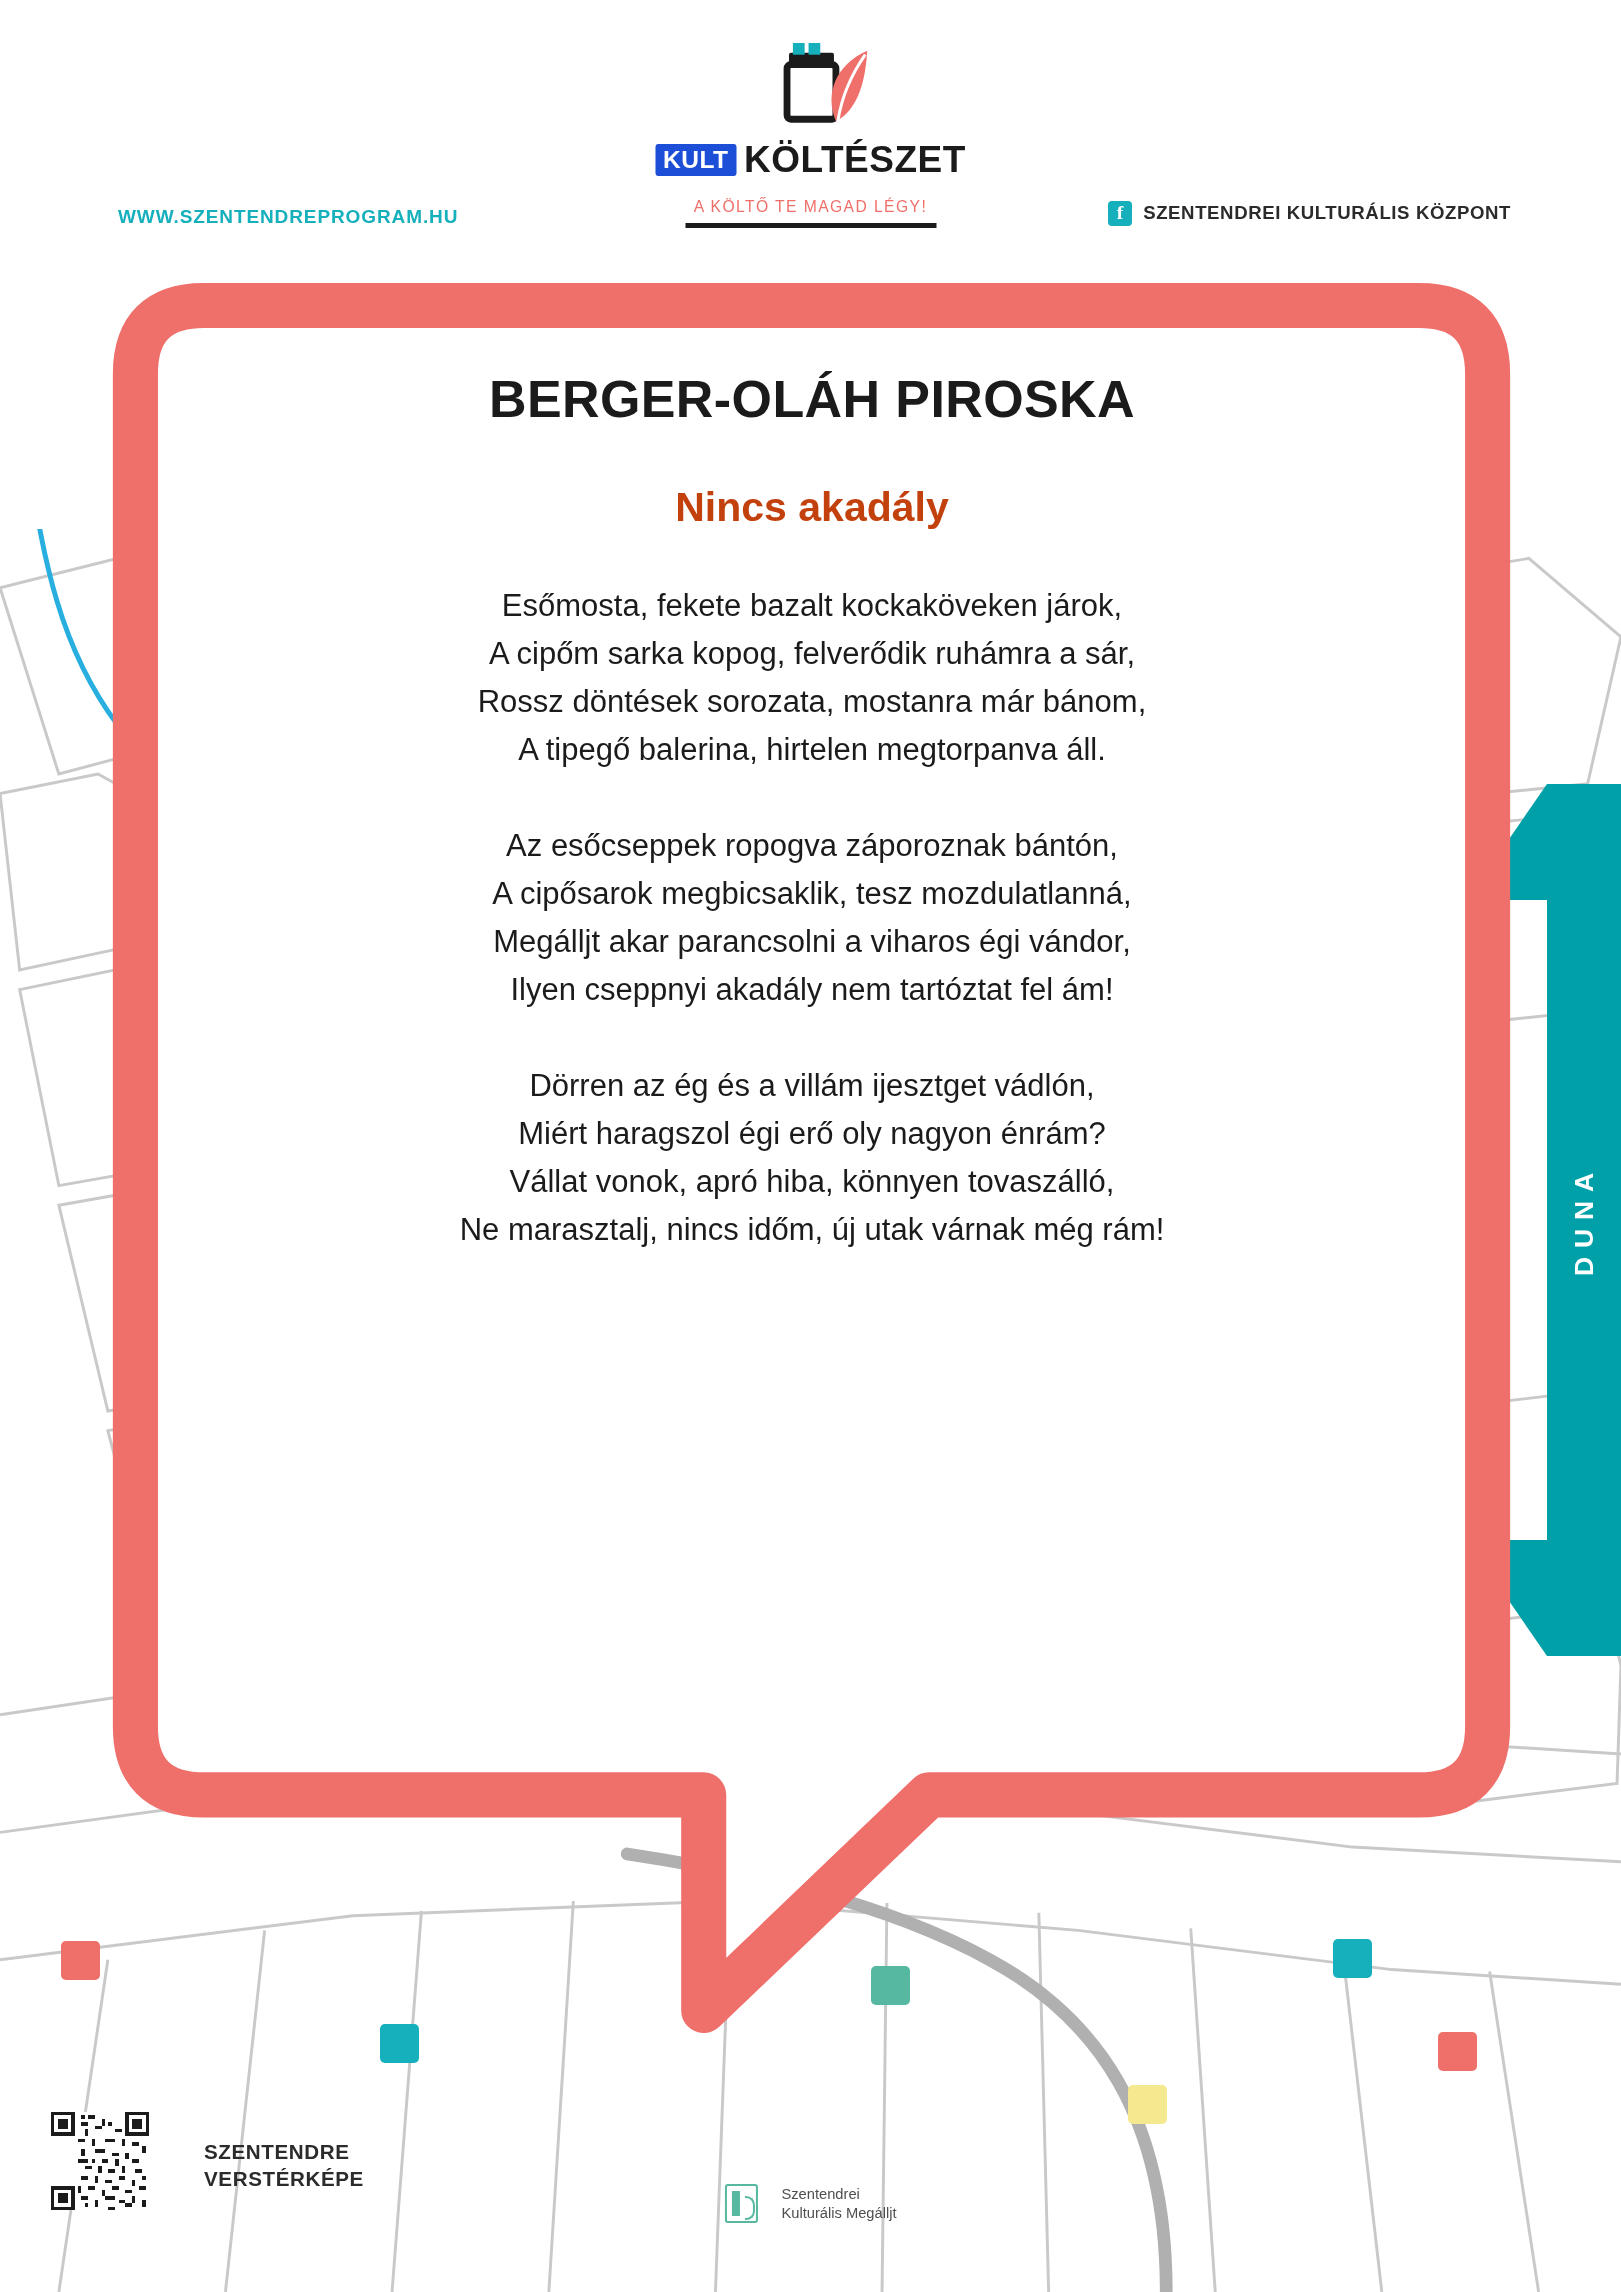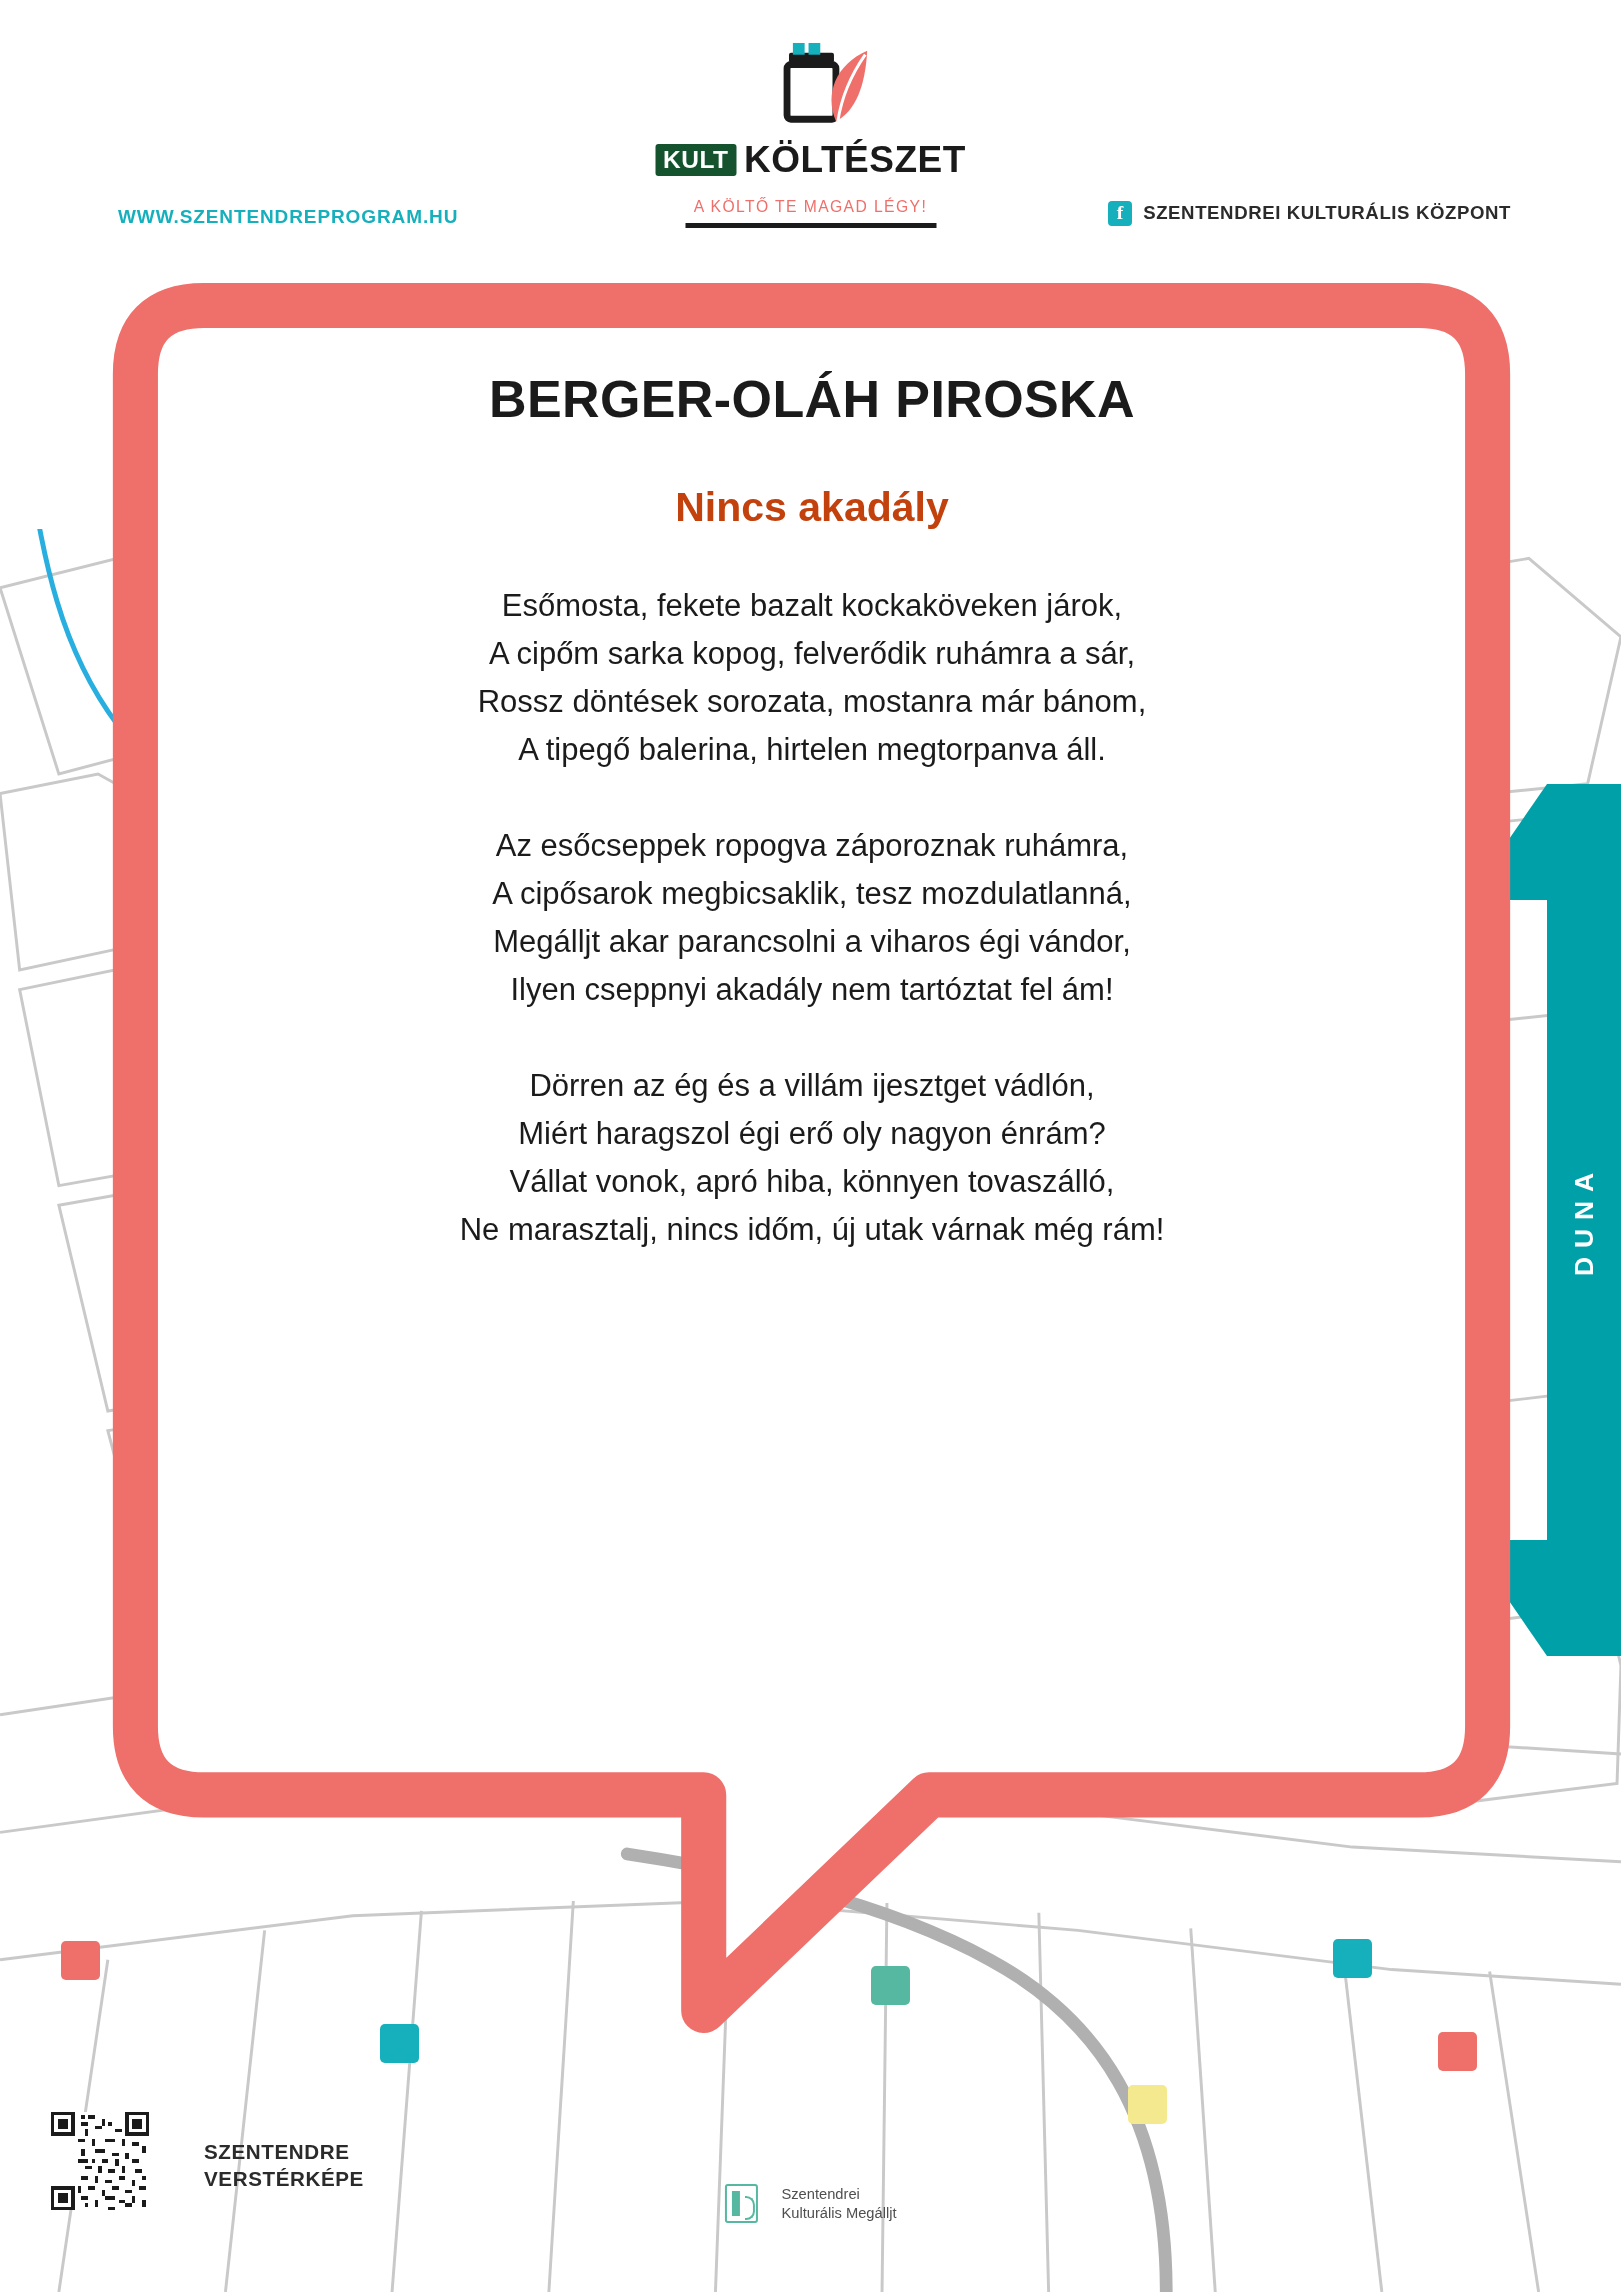--- a/index.html
+++ b/index.html
@@ -75,21 +75,21 @@
   }
   .logo-mark { position: relative; height: 102px; }
   .logo-words {
     display: flex;
     align-items: center;
     justify-content: center;
     gap: 7.8px;
     margin-top: 2px;
   }
   .logo-kult {
-    background: #14532d;
+    background: #1d4ed8;
     color: #ffffff;
     font-size: 24.5px;
     font-weight: bold;
     letter-spacing: 0.5px;
     padding: 2px 7.8px 2.9px 7.8px;
     border-radius: 2.9px;
   }
   .logo-kolteszet {
     font-size: 37px;
     font-weight: bold;
@@ -369,21 +369,21 @@
       <div class="poet-name">BERGER-OLÁH PIROSKA</div>
       <div class="poem-title">Nincs akadály</div>
       <div class="poem-body">
         <div class="stanza">
           <div>Esőmosta, fekete bazalt kockaköveken járok,</div>
           <div>A cipőm sarka kopog, felverődik ruhámra a sár,</div>
           <div>Rossz döntések sorozata, mostanra már bánom,</div>
           <div>A tipegő balerina, hirtelen megtorpanva áll.</div>
         </div>
         <div class="stanza">
-          <div>Az esőcseppek ropogva záporoznak ruhámra,</div>
+          <div>Az esőcseppek ropogva záporoznak bántón,</div>
           <div>A cipősarok megbicsaklik, tesz mozdulatlanná,</div>
           <div>Megálljt akar parancsolni a viharos égi vándor,</div>
           <div>Ilyen cseppnyi akadály nem tartóztat fel ám!</div>
         </div>
         <div class="stanza">
           <div>Dörren az ég és a villám ijesztget vádlón,</div>
           <div>Miért haragszol égi erő oly nagyon énrám?</div>
           <div>Vállat vonok, apró hiba, könnyen tovaszálló,</div>
           <div>Ne marasztalj, nincs időm, új utak várnak még rám!</div>
         </div>

